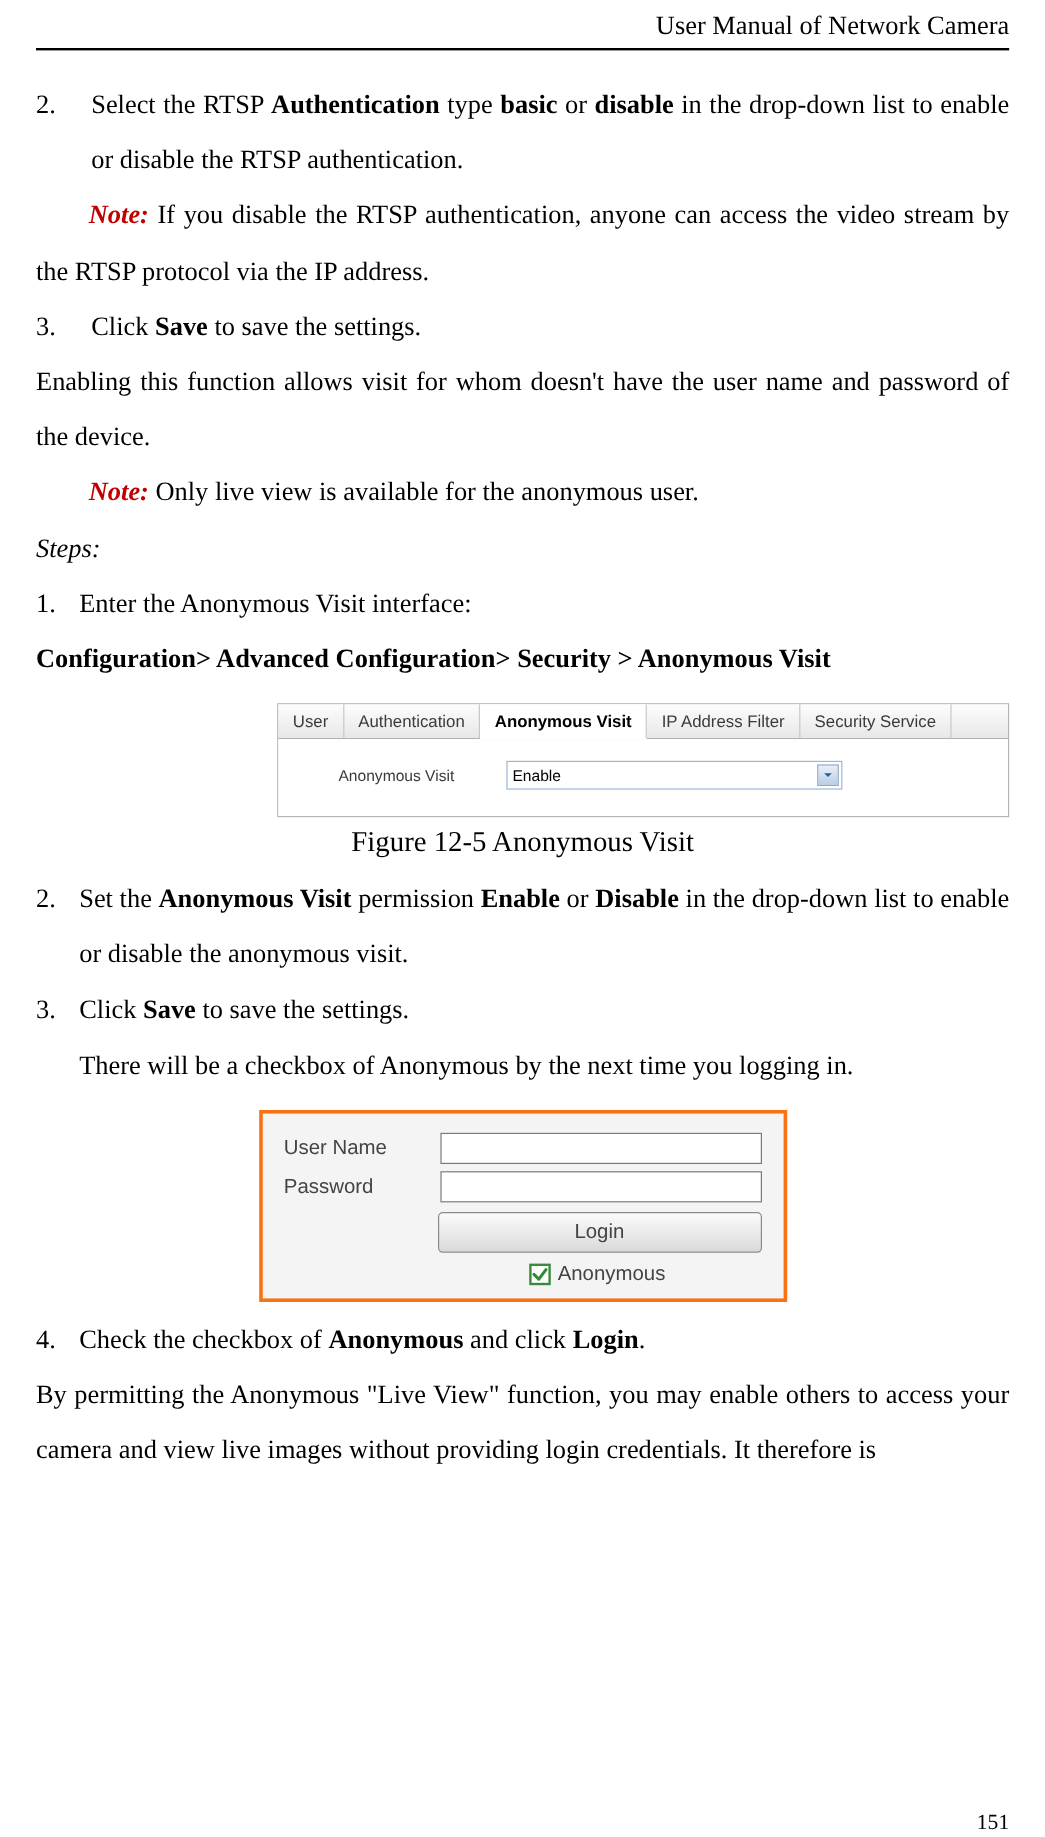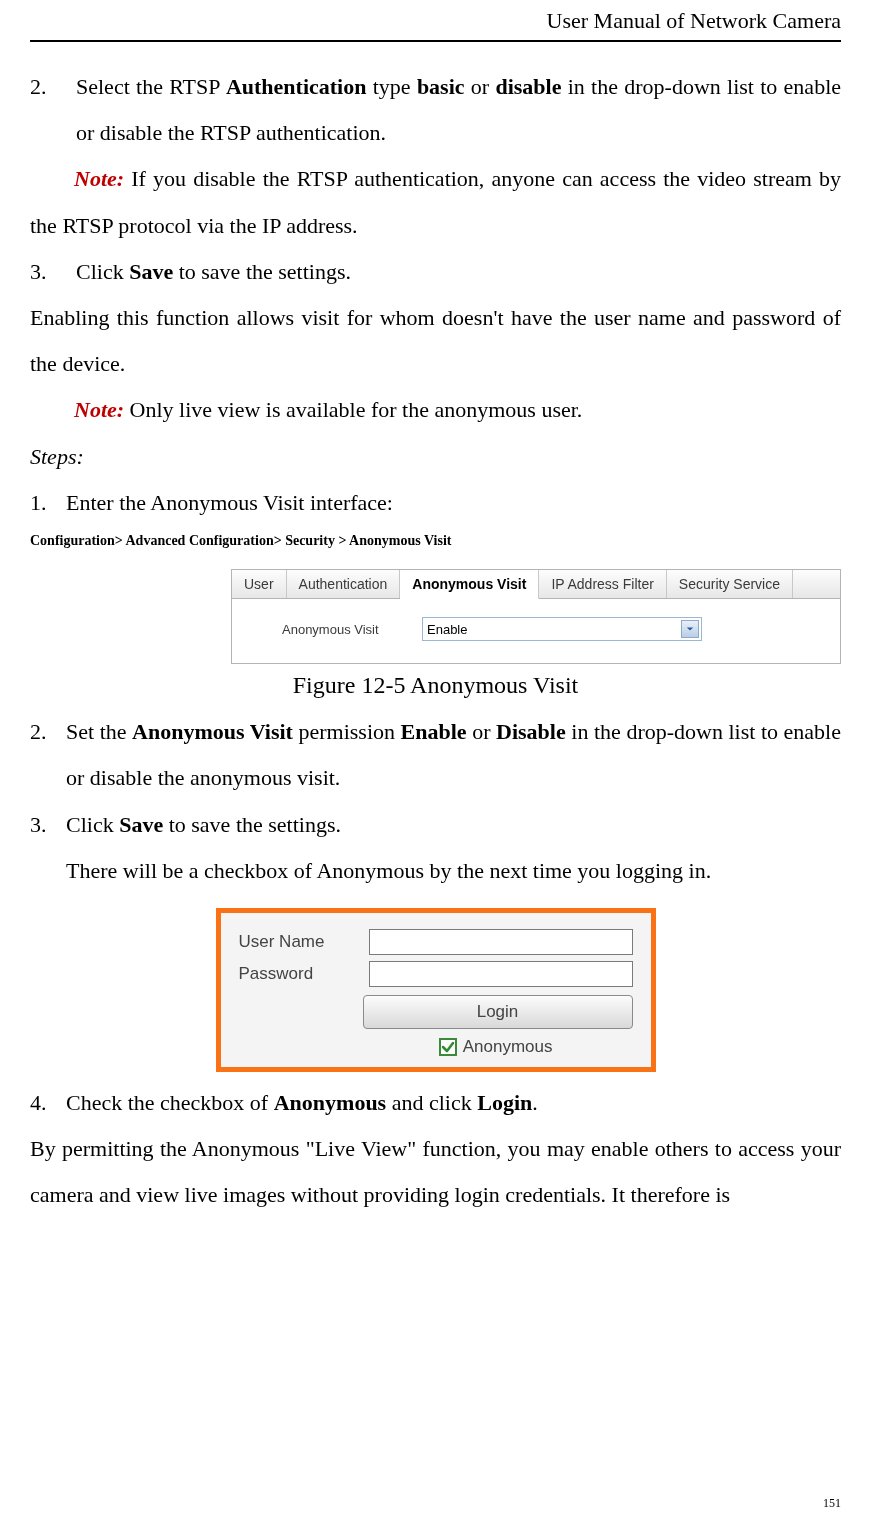--- a/index.html
+++ b/index.html
@@ -38,32 +38,32 @@
       font-size: 22px;
       line-height: 2.1;
       text-align: justify;
     }
     .h-section {
       font-size: 34px;
       font-weight: bold;
       margin: 30px 0 24px 0;
     }
     .steps-i { font-style: italic; font-weight: normal; font-size: 22px; line-height:2.1;}
-    .nav-path { font-weight: bold; font-size: 14px; line-height: 2.1; }
+    .nav-path { font-weight: bold; font-size: 22px; line-height: 2.1; }
     .figure-wrap { margin: 14px 0 8px 0; display:flex; justify-content:flex-end; padding-left:34px;}
     .figure-caption {
       text-align: center;
       font-size: 24px;
       margin: 6px 0 10px 0;
     }
     .page-num {
       position: absolute;
-      bottom: 20px;
+      bottom: 2px;
       right: 30px;
-      font-size: 12px;
+      font-size: 18px;
     }
 
     
     .fig125 {
       border: 1px solid #b4b4b4;
       background: linear-gradient(#f8f8f8,#ececec);
       width: 610px;
       font-family: Arial, sans-serif;
       font-size: 14px;
     }
@@ -102,21 +102,21 @@
       width:18px; height:18px;
       background: linear-gradient(#e8f0fa,#b9cee7);
       border:1px solid #8fa9c7;
       display:flex; align-items:center; justify-content:center;
     }
     .sel-arrow svg { width:8px; height:8px; }
 
     
     .fig126-wrap { display:flex; justify-content:center; margin: 14px 0 8px 0;}
     .fig126 {
-      border: 5px solid #f97316;
+      border: 3px solid #f97316;
       background: #f4f4f4;
       padding: 10px 18px 10px 18px;
       font-family: Arial, sans-serif;
       font-size: 16px;
       width: 440px;
     }
     .login-row { display:flex; align-items:center; margin: 6px 0;}
     .login-label { width: 130px; color:#444; font-size:17px;}
     .login-input {
       flex:1;

